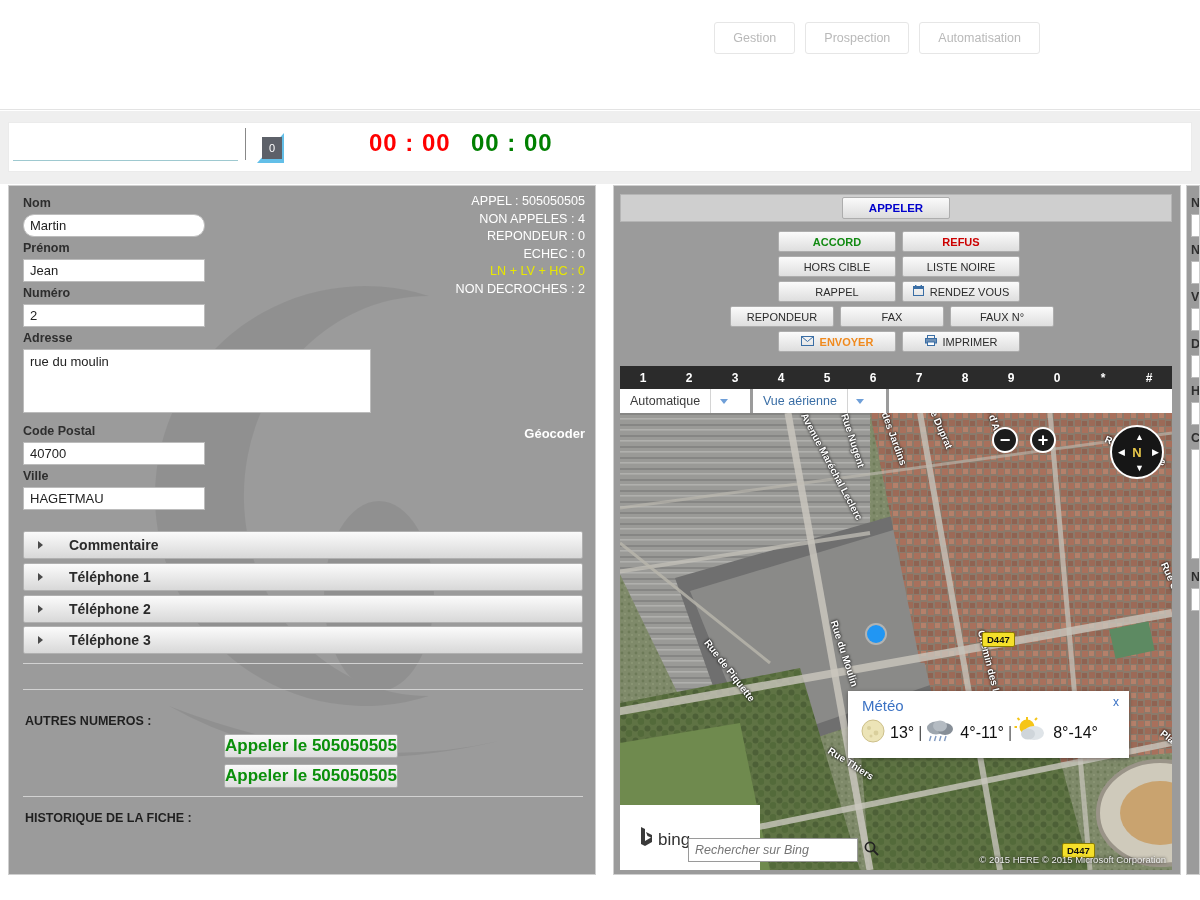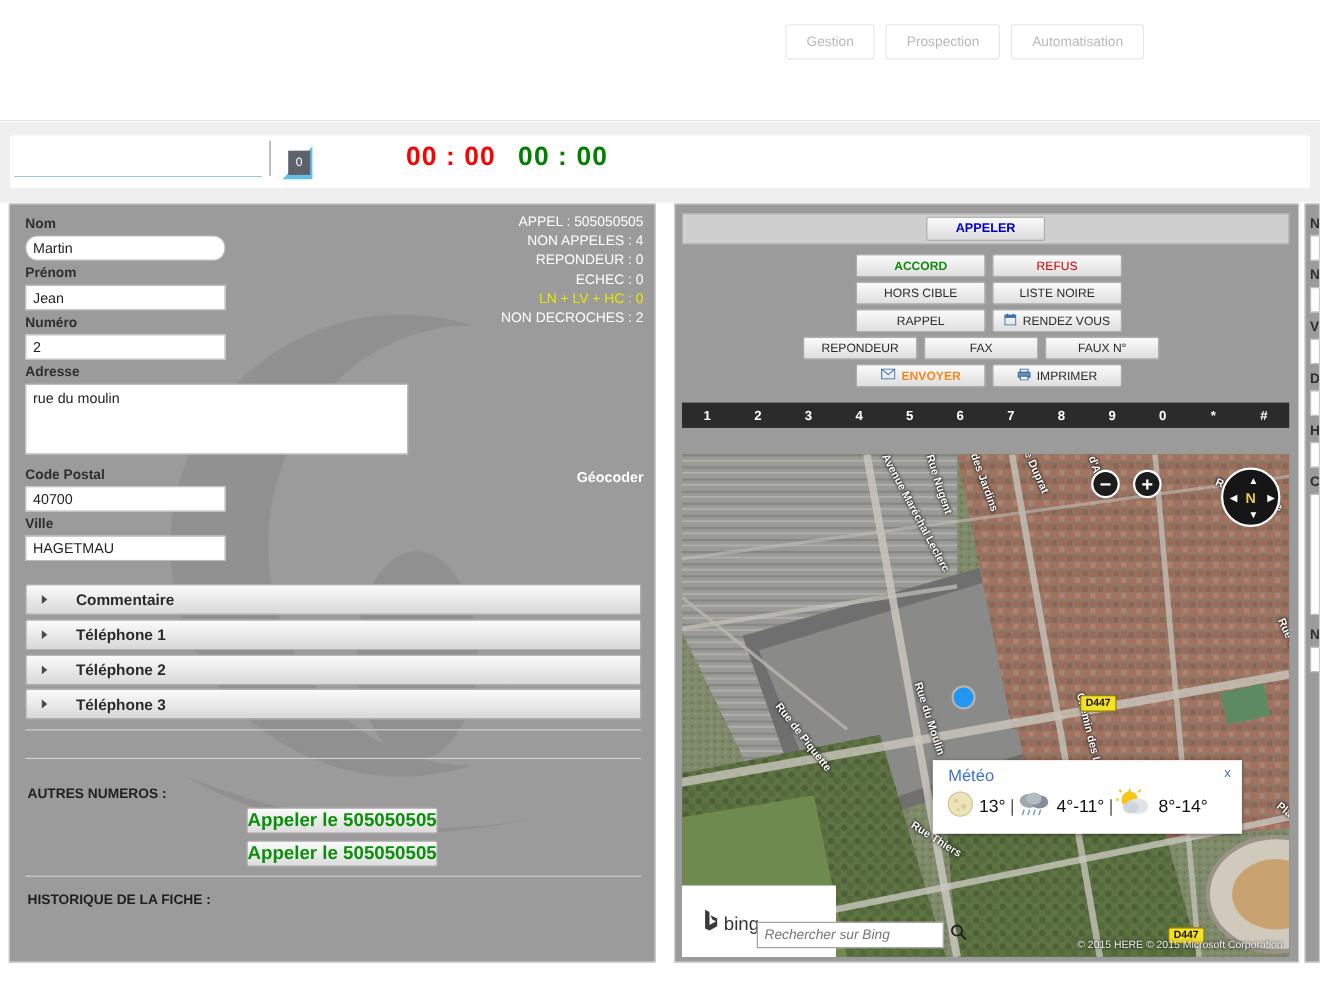--- a/index.html
+++ b/index.html
@@ -133,21 +133,21 @@
     font-size:11.5px; font-weight:bold; display:flex;
     align-items:center; justify-content:center; cursor:pointer;
   }
   .rbtn {
     position:absolute; height:21px; background:linear-gradient(#fbfbfb,#dedede);
     border:1px solid #adadad; border-radius:2px; color:#2b2b2b;
     font-size:11px; display:flex; align-items:center; justify-content:center;
     cursor:pointer; gap:6px; font-family:"Liberation Sans", sans-serif;
   }
   .rbtn.green { color:#128a12; font-weight:bold; }
-  .rbtn.red { color:#cc0000; font-weight:normal; }
+  .rbtn.red { color:#cc0000; font-weight:bold; }
   .rbtn.orange { color:#f08a1e; font-weight:bold; }
   .dialpad {
     position:absolute; left:6px; top:180px; width:552px; height:23px;
     background:#2b2b2b; display:flex;
   }
   .dialpad div {
     flex:1; color:#fff; font-size:12px; font-weight:bold;
     display:flex; align-items:center; justify-content:center; cursor:pointer;
   }
   .selrow { position:absolute; left:6px; top:203px; width:552px; height:24px; }
@@ -395,20 +395,35 @@
       <div>5</div>
       <div>6</div>
       <div>7</div>
       <div>8</div>
       <div>9</div>
       <div>0</div>
       <div>*</div>
       <div>#</div>
     </div>
 
+    <div class="selrow">
+      <div class="sel" style="left:0; width:130px; color:#3a3a3a;">
+        <span class="lbl">Automatique</span>
+        <span class="arrow-box">
+            <span class="arrow"></span>
+          </span>
+      </div>
+      <div class="sel" style="left:133px; width:133px; color:#3a6ea5;">
+        <span class="lbl">Vue aérienne</span>
+        <span class="arrow-box">
+            <span class="arrow"></span>
+          </span>
+      </div>
+      <div class="sel" style="left:269px; width:283px;"></div>
+    </div>
 
     <div class="map">
       <svg class="mapimg" viewBox="0 0 552 457" preserveAspectRatio="none">
         <defs>
           <pattern id="tex" width="7" height="7" patternUnits="userSpaceOnUse">
             <rect width="7" height="7" fill="#7f8a6a"></rect>
             <circle cx="2" cy="2" r="1.4" fill="#6d7a58"></circle>
             <circle cx="5" cy="5" r="1.1" fill="#8b9675"></circle>
           </pattern>
           <pattern id="roofs" width="14" height="14" patternUnits="userSpaceOnUse">

